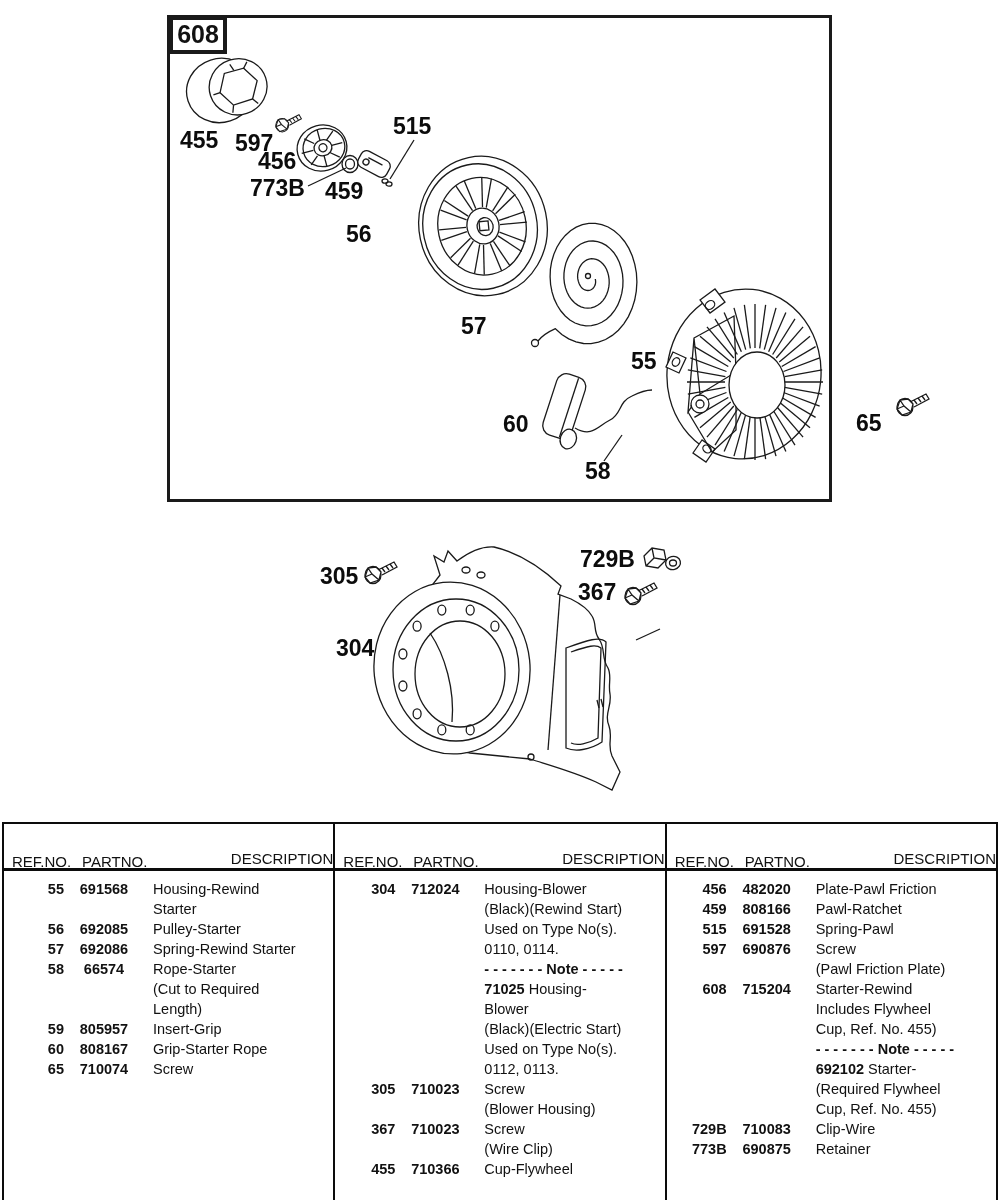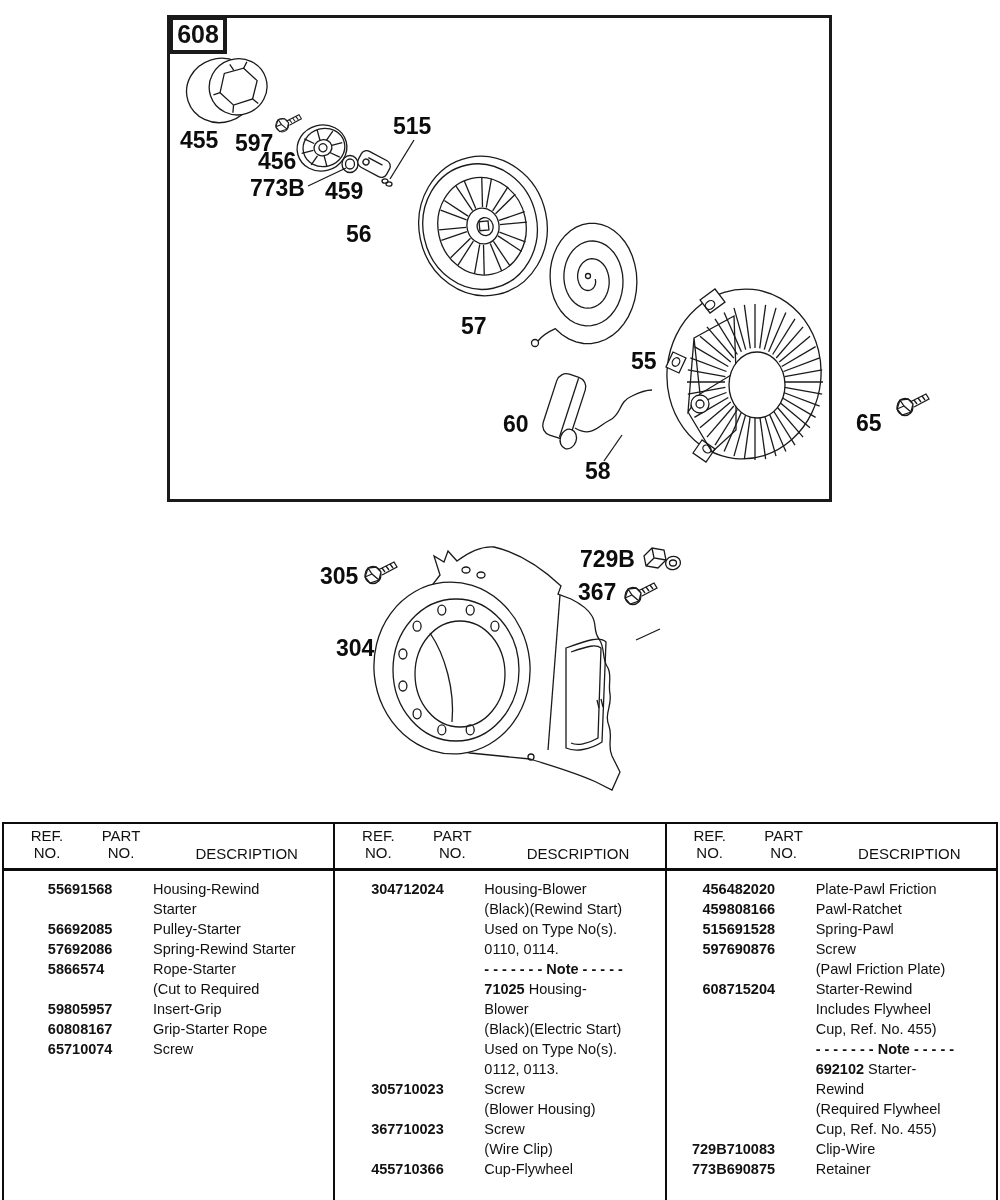--- a/index.html
+++ b/index.html
@@ -9,28 +9,28 @@
   .art{stroke:#1a1a1a;fill:none;stroke-width:1.3;}
   .callout{position:absolute;font-weight:bold;font-size:23px;line-height:24px;color:#0c0c0c;white-space:nowrap;}
   .boxlabel{position:absolute;left:171px;top:17px;width:54px;height:34px;line-height:34px;
             text-align:center;font-weight:bold;font-size:25px;}
   
   #ptable{position:absolute;left:2px;top:822px;width:992px;height:378px;
           border:2px solid #0c0c0c;border-bottom:none;display:flex;font-size:14.5px;}
   .pcol{flex:1 1 0;display:flex;flex-direction:column;min-width:0;}
   .pcol + .pcol{border-left:2px solid #0c0c0c;}
   .th{height:41px;border-bottom:3px solid #0c0c0c;display:flex;padding:3px 0 0 8px;line-height:17px;}
-  .th-cell{display:flex;flex-direction:column;align-items:center;font-size:15px;}
+  .th-cell{display:flex;flex-direction:row;align-items:center;font-size:15px;margin-top:28px;}
   .th-ref{width:70px;}
   .th-part{width:78px;}
   .th-desc{flex:1;justify-content:flex-end;padding-bottom:6px;}
   .tlines{padding:8px 0 0 8px;}
   .t-line{display:flex;line-height:20px;}
   .t-ref{width:52px;text-align:right;font-weight:bold;flex:none;}
-  .t-part{width:80px;text-align:left;font-weight:bold;flex:none;}
+  .t-part{width:80px;text-align:center;font-weight:bold;flex:none;}
   .t-desc{padding-left:9px;white-space:pre;}
 </style>
 </head>
 <body>
 
 <div id="page">
 
   <svg width="1000" height="820" viewBox="0 0 1000 820">
     <g class="art">
 
@@ -288,20 +288,25 @@
             <span class="t-ref">58</span>
             <span class="t-part">66574</span>
             <span class="t-desc">Rope-Starter</span>
           </div>
           <div class="t-line">
             <span class="t-ref"></span>
             <span class="t-part"></span>
             <span class="t-desc">(Cut to Required</span>
           </div>
           <div class="t-line">
+            <span class="t-ref"></span>
+            <span class="t-part"></span>
+            <span class="t-desc">Length)</span>
+          </div>
+          <div class="t-line">
             <span class="t-ref">59</span>
             <span class="t-part">805957</span>
             <span class="t-desc">Insert-Grip</span>
           </div>
           <div class="t-line">
             <span class="t-ref">60</span>
             <span class="t-part">808167</span>
             <span class="t-desc">Grip-Starter Rope</span>
           </div>
           <div class="t-line">
@@ -464,25 +469,20 @@
             <span class="t-desc"><b>- - - - - - - Note - - - - -</b></span>
           </div>
           <div class="t-line">
             <span class="t-ref"></span>
             <span class="t-part"></span>
             <span class="t-desc"><b>692102</b> Starter-</span>
           </div>
           <div class="t-line">
             <span class="t-ref"></span>
             <span class="t-part"></span>
-            <span class="t-desc">Rewind</span>
-          </div>
-          <div class="t-line">
-            <span class="t-ref"></span>
-            <span class="t-part"></span>
             <span class="t-desc">(Required Flywheel</span>
           </div>
           <div class="t-line">
             <span class="t-ref"></span>
             <span class="t-part"></span>
             <span class="t-desc">Cup, Ref. No. 455)</span>
           </div>
           <div class="t-line">
             <span class="t-ref">729B</span>
             <span class="t-part">710083</span>

